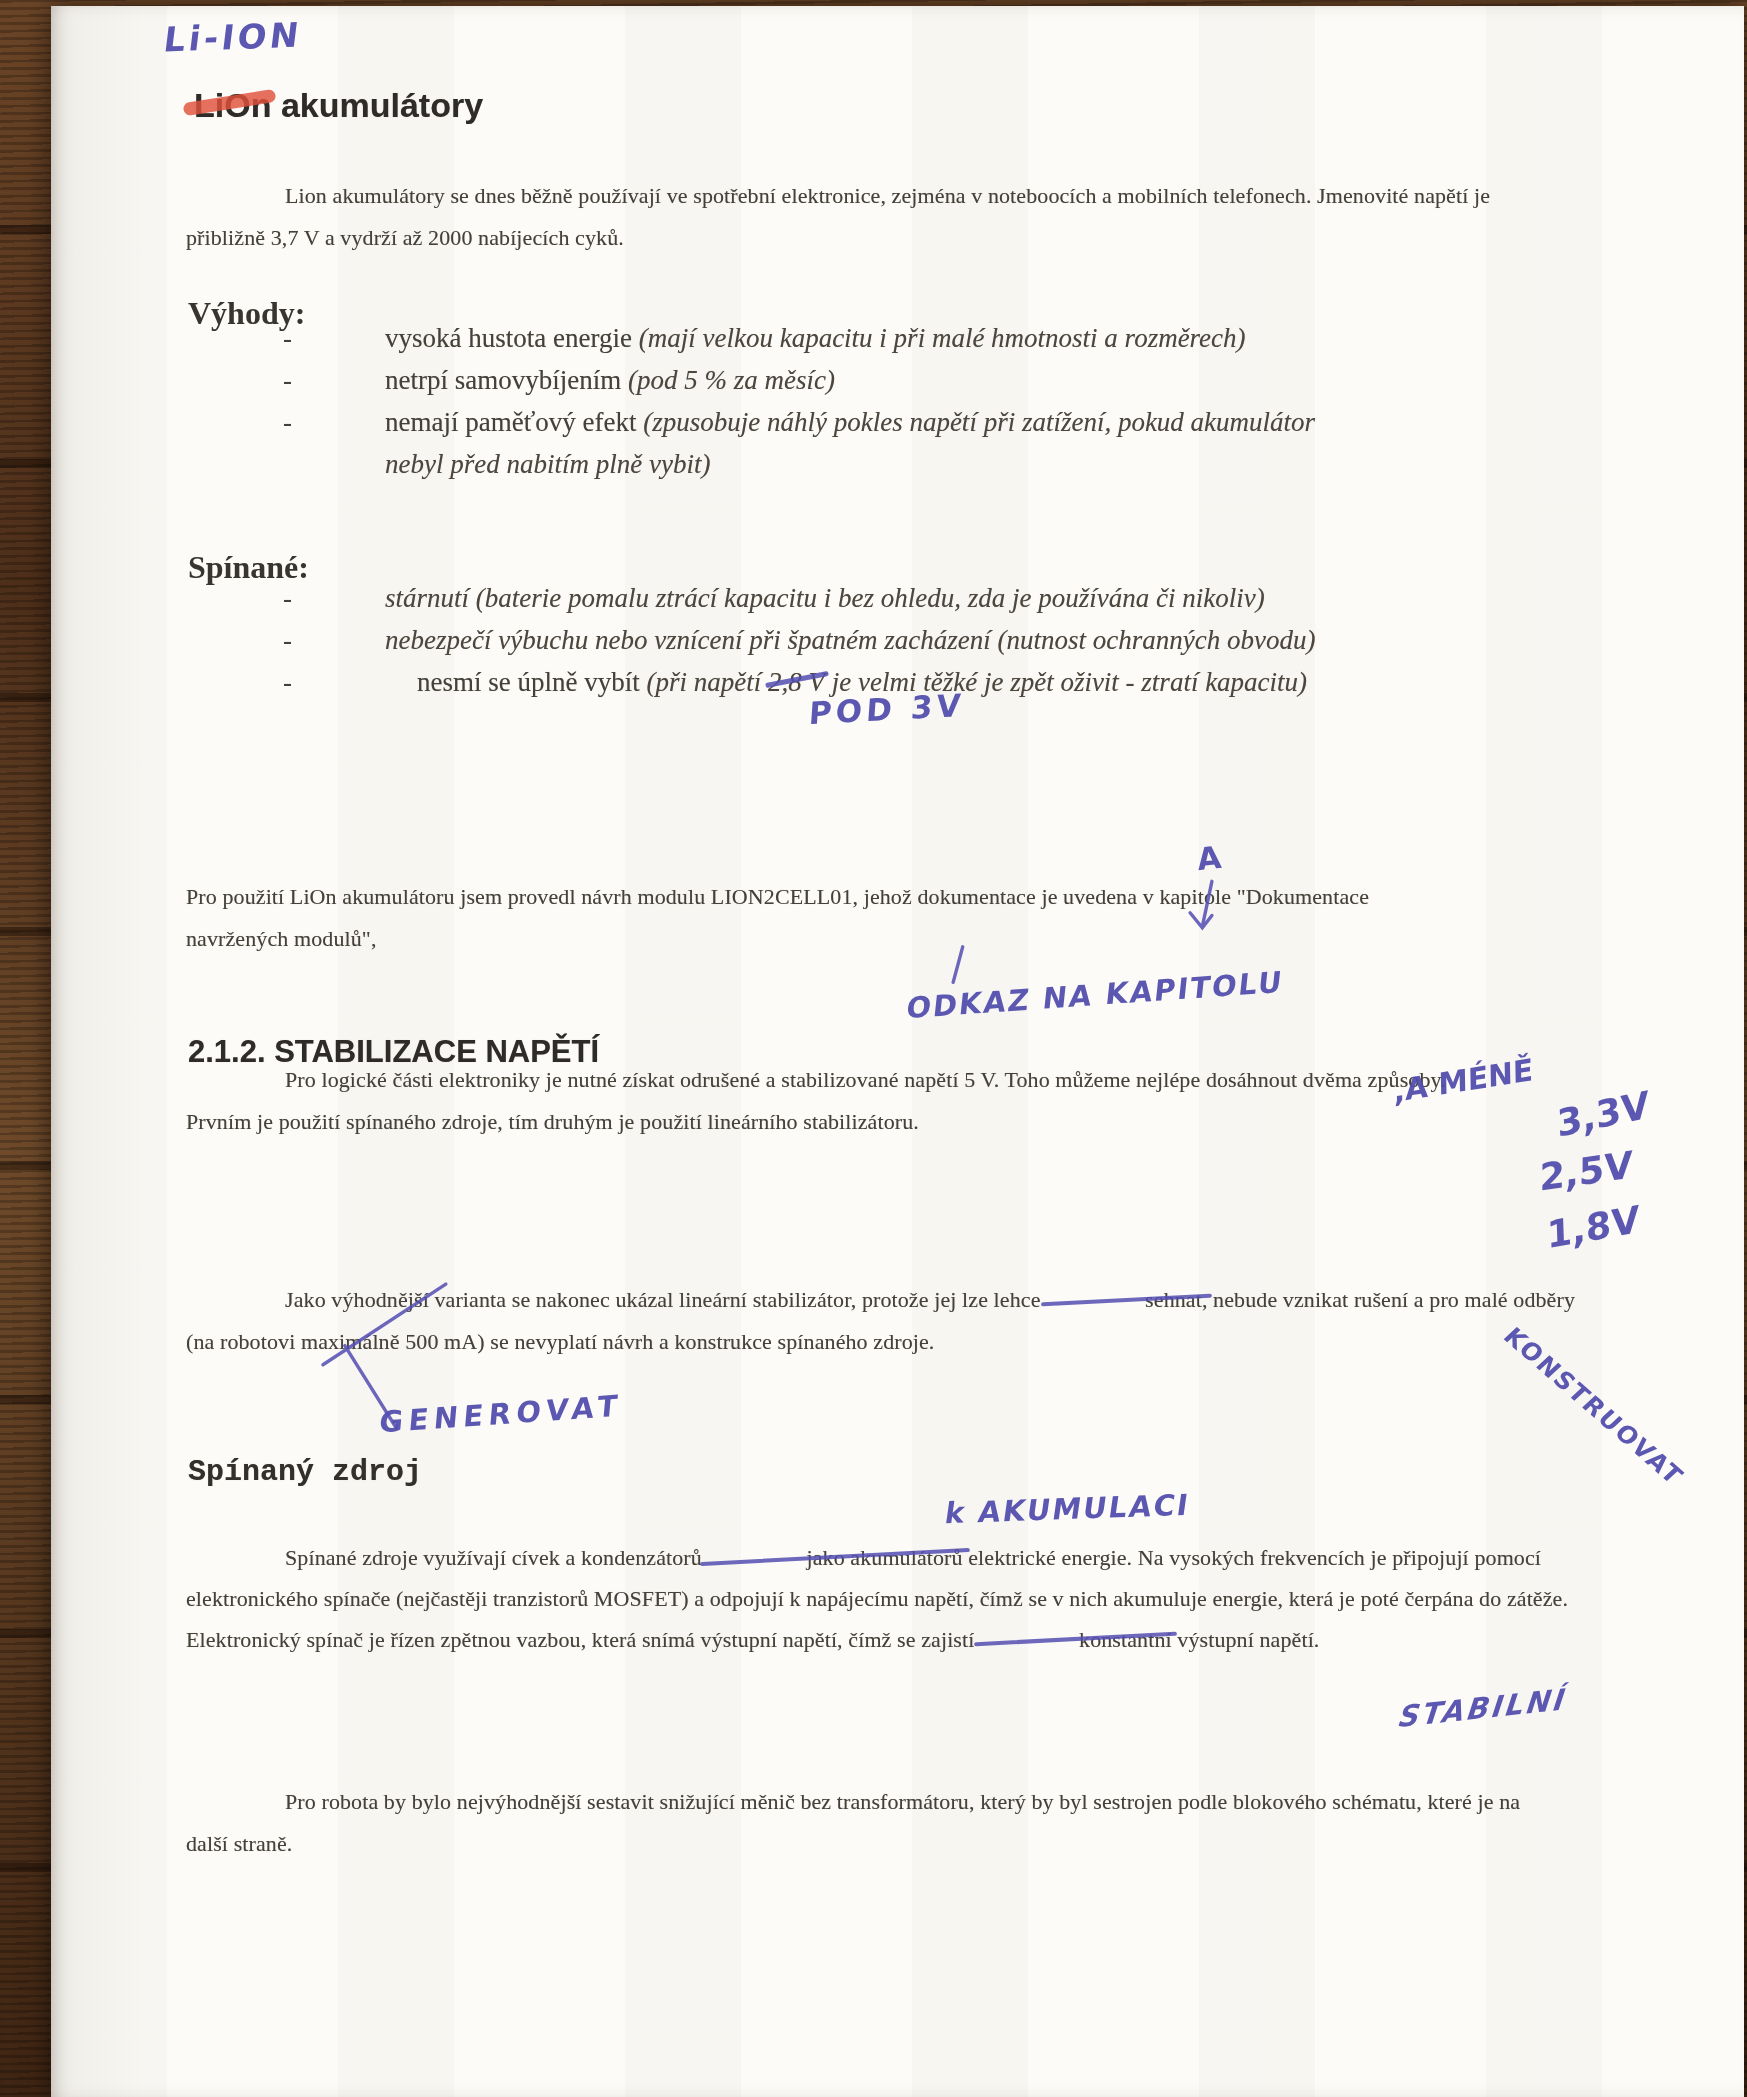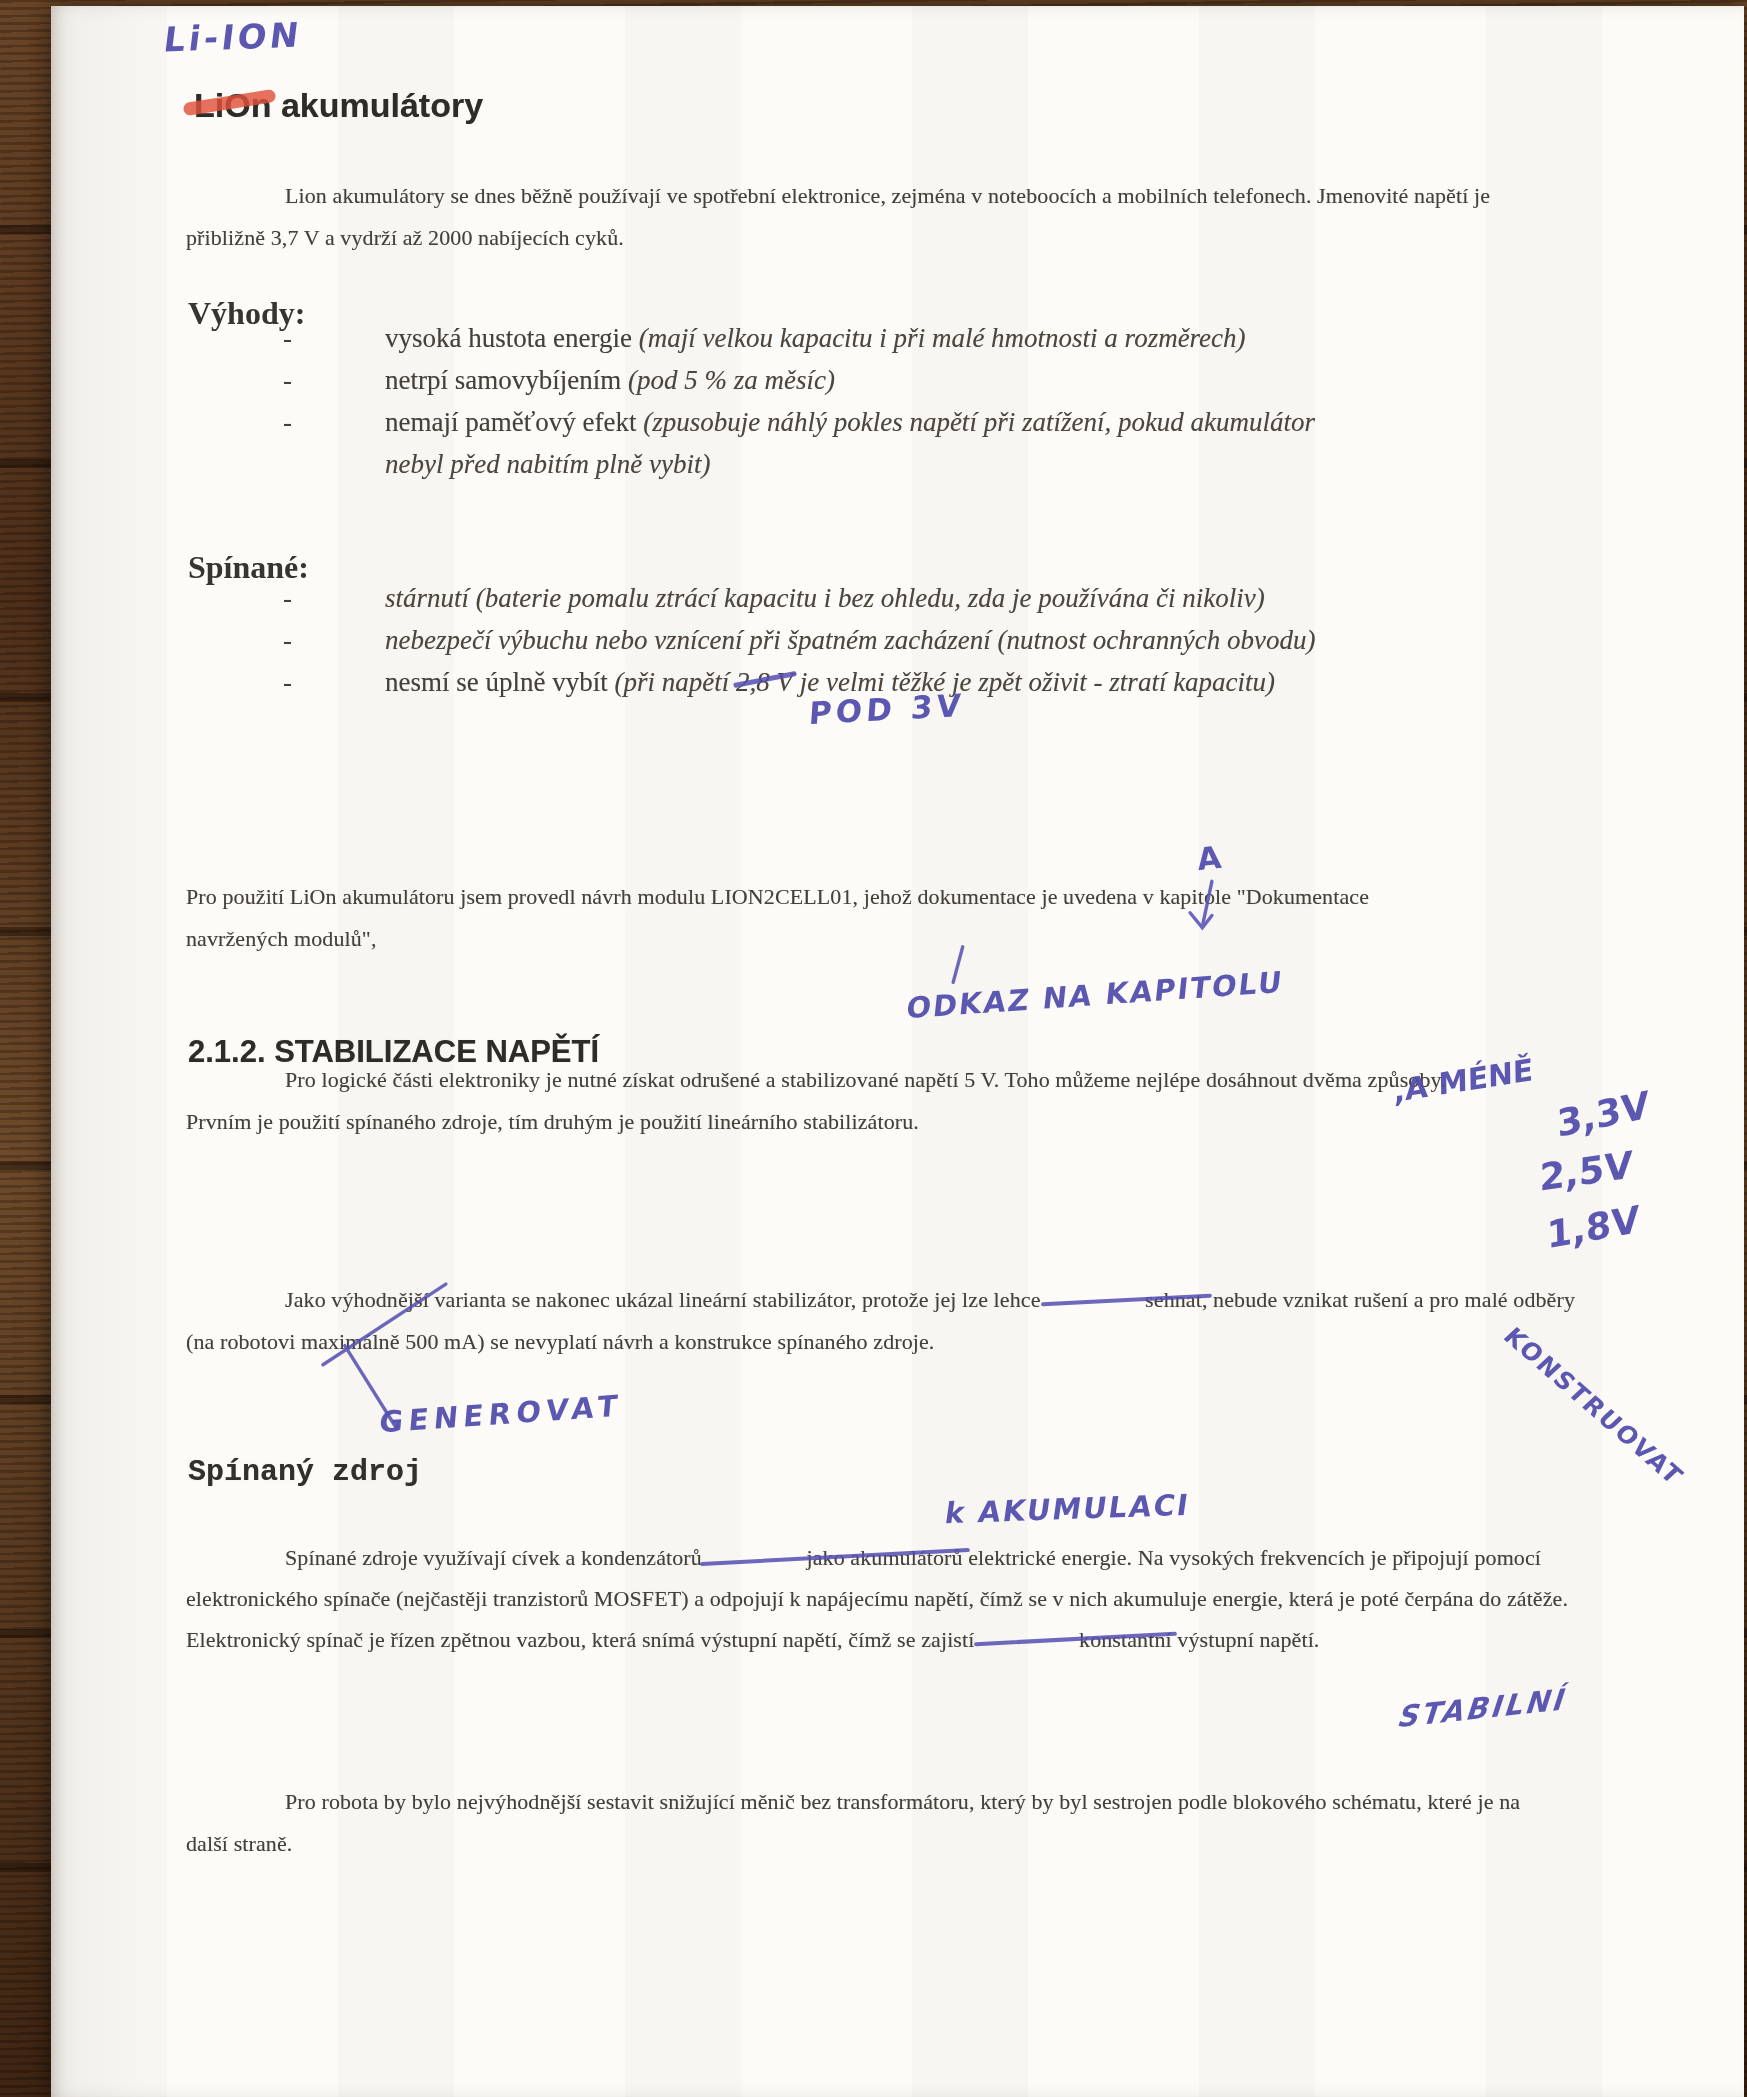--- a/index.html
+++ b/index.html
@@ -78,21 +78,21 @@
     <div class="li">
       <span class="dash">-</span>
       <span class="li-text" style="width:1004px;"><span class="it">stárnutí (baterie pomalu ztrácí kapacitu i bez ohledu, zda je používána či nikoliv)</span></span>
     </div>
     <div class="li">
       <span class="dash">-</span>
       <span class="li-text" style="width:1004px;"><span class="it">nebezpečí výbuchu nebo vznícení při špatném zacházení (nutnost ochranných obvodu)</span></span>
     </div>
     <div class="li">
       <span class="dash">-</span>
-      <span class="li-text" style="width:1004px;"><span>nesmí se úplně vybít </span><span class="it">(při napětí </span><span class="it strike-ink steep">2,8 V</span><span class="it"> je velmi těžké je zpět oživit - ztratí kapacitu)</span></span>
+      <span class="li-text" style="width:1004px;margin-left:32px;"><span>nesmí se úplně vybít </span><span class="it">(při napětí </span><span class="it strike-ink steep">2,8 V</span><span class="it"> je velmi těžké je zpět oživit - ztratí kapacitu)</span></span>
     </div>
   </div>
 
   <div class="abs hw" style="left:758px; top:685px; font-size:31px; letter-spacing:4.1px; transform:rotate(-3deg) skewX(-7deg);">POD 3V</div>
 
   <div class="abs body-text" style="left:135px; top:870px; width:1202px;">Pro použití LiOn akumulátoru jsem provedl návrh modulu LION2CELL01, jehož dokumentace je uvedena v kapitole "Dokumentace navržených modulů",</div>
 
   <div class="abs hw" style="left:1146px; top:834px; font-size:31px; transform:rotate(-6deg);">A</div>
 
   <div class="abs hw" style="left:855px; top:972px; font-size:29px; letter-spacing:2px; transform:rotate(-4deg) skewX(-10deg);">ODKAZ NA KAPITOLU</div>

